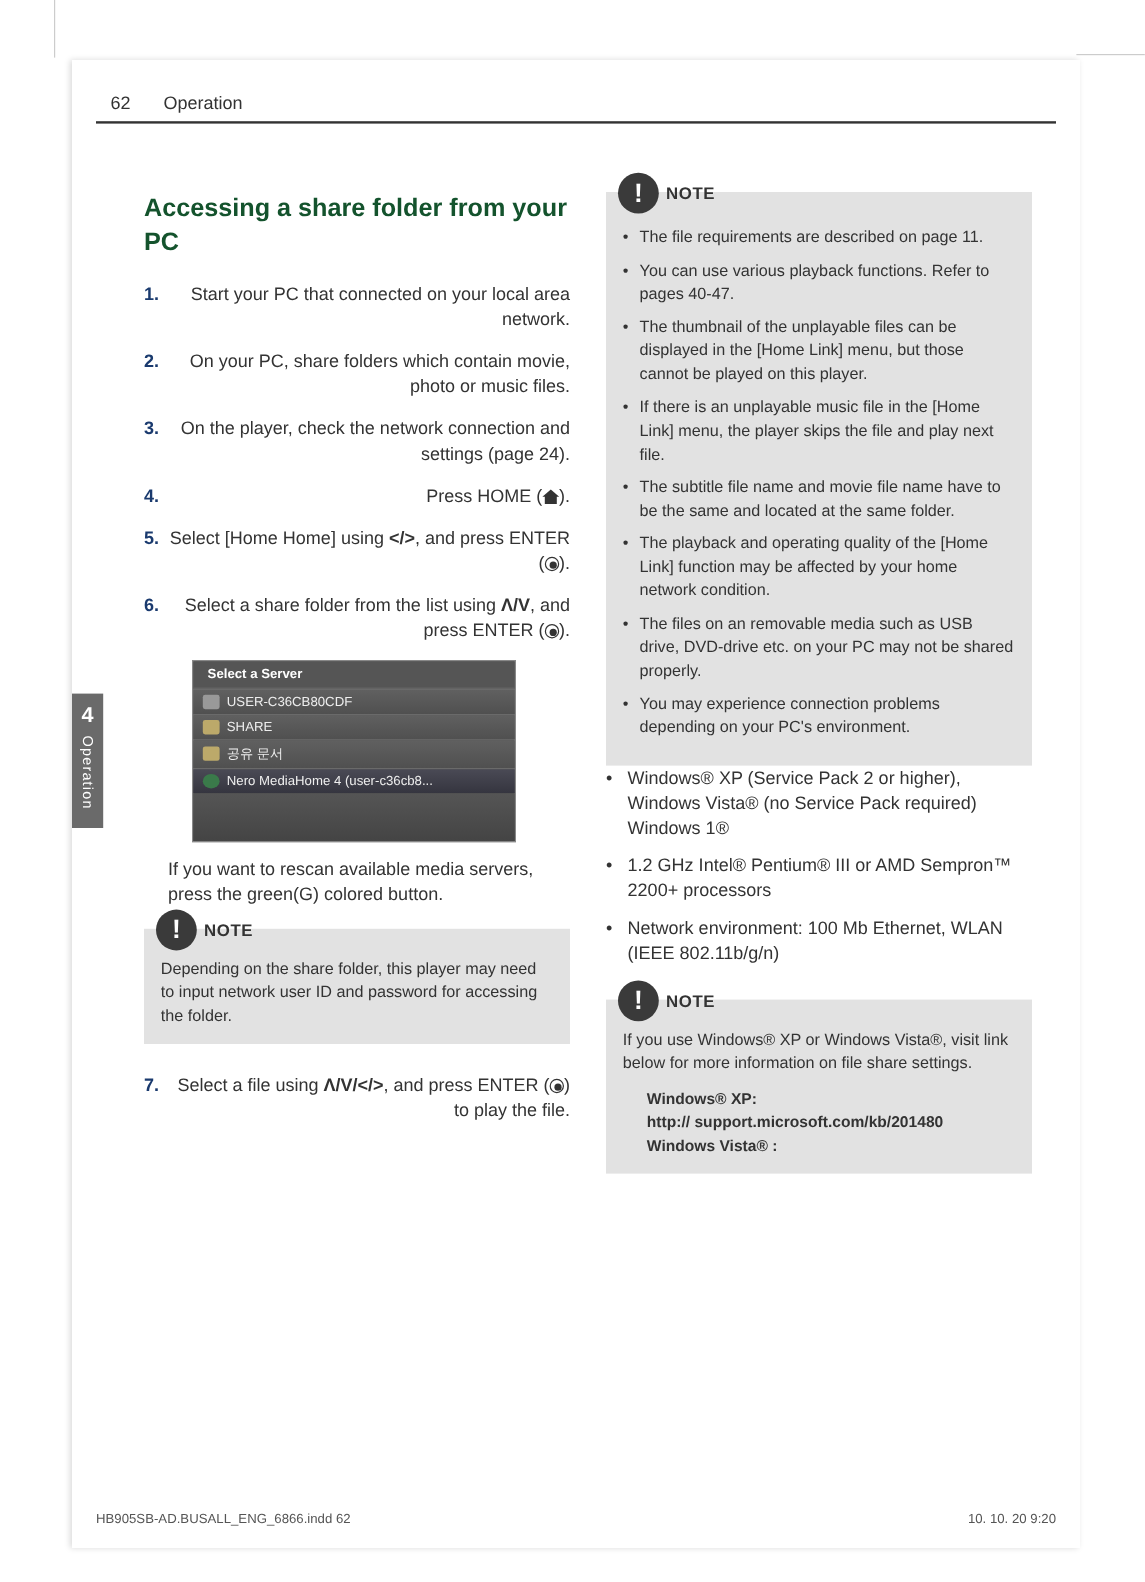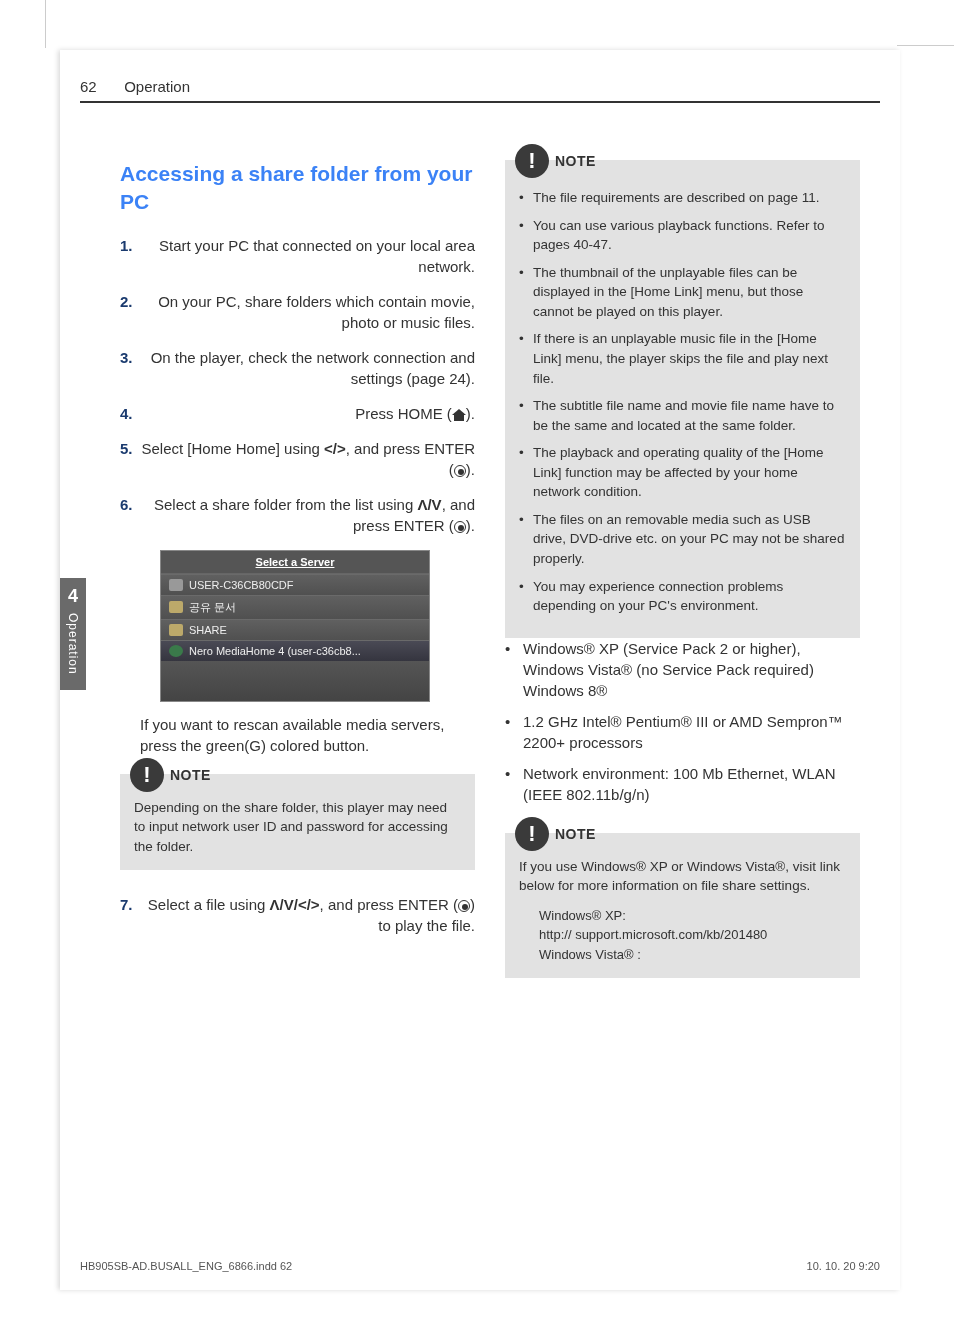--- a/index.html
+++ b/index.html
@@ -23,36 +23,36 @@
   }
   .edge-line-left { position:absolute; left:45px; top:0; width:1px; height:48px; background:#ccc;}
   .edge-line-right { position:absolute; left:897px; top:45px; width:60px; height:1px; background:#ccc;}
   .header {
     position: absolute;
     top: 28px; left: 20px; right: 20px;
     border-bottom: 2px solid #333;
     padding-bottom: 6px;
     font-size: 15px;
   }
-  .header .pagenum { display:inline-block; width:40px; font-weight:400;}
+  .header .pagenum { display:inline-block; width:40px; font-weight:400;margin-left:12px;}
   .header .section { display:inline-block; }
   .content {
     position: absolute;
     top: 110px;
     left: 60px;
     right: 40px;
     display: flex;
     gap: 30px;
   }
   .col { width: 355px; }
   h2.title {
     font-family: Arial, sans-serif;
     font-weight: bold;
     font-size: 21px;
-    color: #3b82f6;
+    color: #14532d;
     margin-bottom: 18px;
     line-height: 1.35;
   }
   ol.steps { list-style: none; }
   ol.steps li {
     display: flex;
     font-size: 15px;
     line-height: 1.4;
     margin-bottom: 14px;
   }
@@ -84,22 +84,22 @@
   }
   .screenshot {
     margin: 6px 0 12px 40px;
     width: 270px;
     background: linear-gradient(#5a5a5a,#3a3a3a);
     border: 1px solid #888;
     font-size: 11px;
     color: #eee;
   }
   .screenshot .ss-title {
-    text-align:center; padding:5px 0; color:#fff; font-weight:bold;
-    background:#555; border-bottom:1px solid #666;text-decoration:underline;
+    text-align:left; padding:5px 12px; color:#fff; font-weight:bold;
+    background:#555; border-bottom:1px solid #666;
   }
   .screenshot .ss-row {
     padding: 4px 8px; border-top:1px solid #6a6a6a;
     display:flex; align-items:center; gap:6px;
     background: linear-gradient(#606060,#505050);
   }
   .screenshot .ss-row.sel { background: linear-gradient(#4a4a55,#35353f); }
   .screenshot .ss-spacer { height:40px; background:linear-gradient(#555,#444);}
   .ss-ico { width:14px; height:12px; background:#999; display:inline-block; border-radius:2px;}
   .ss-ico.folder { background:#bca96a;}
@@ -135,21 +135,21 @@
   .note-box ul li { display:flex; margin-bottom:8px; font-size:13.5px;}
   .note-box ul li .dot { width:14px; flex-shrink:0;}
   .note-box ul li .btxt { flex:1;}
 
   h3.subhead { font-size:17px; font-weight:bold; margin:32px 0 12px 0; }
   ul.req { list-style:none; }
   ul.req li { display:flex; font-size:15px; line-height:1.4; margin-bottom:10px;}
   ul.req li .dot { width:18px;}
   ul.req li .btxt { flex:1;}
 
-  .link-block { margin-top:10px; font-size:13px; font-weight:normal; line-height:1.5; padding-left:20px;}
+  .link-block { margin-top:10px; font-size:13px; font-weight:bold; line-height:1.5; padding-left:20px;}
 
   .side-tab {
     position:absolute;
     left: 0;
     top: 528px;
     width: 26px;
     background:#6a6a6a;
     color:#fff;
     text-align:center;
     padding: 8px 0 12px 0;
@@ -221,25 +221,25 @@
       </ol>
 
       <div class="screenshot">
         <div class="ss-title">Select a Server</div>
         <div class="ss-row">
           <span class="ss-ico"></span>
           <span>USER-C36CB80CDF</span>
         </div>
         <div class="ss-row">
           <span class="ss-ico folder"></span>
-          <span>공유 문서</span>
+          <span>SHARE</span>
         </div>
         <div class="ss-row">
           <span class="ss-ico folder"></span>
-          <span>SHARE</span>
+          <span>공유 문서</span>
         </div>
         <div class="ss-row sel">
           <span class="ss-ico nero"></span>
           <span>Nero MediaHome 4 (user-c36cb8...</span>
         </div>
         <div class="ss-spacer"></div>
       </div>
 
       <div class="after-screenshot">If you want to rescan available media servers, press the green(G) colored button.</div>
 
@@ -300,21 +300,21 @@
           <li>
               <span class="dot">•</span>
               <span class="btxt">You may experience connection problems depending on your PC's environment.</span>
             </li>
         </ul>
       </div>
 
       <ul class="req">
         <li>
             <span class="dot">•</span>
-            <span class="btxt">Windows® XP (Service Pack 2 or higher), Windows Vista® (no Service Pack required) Windows 8®</span>
+            <span class="btxt">Windows® XP (Service Pack 2 or higher), Windows Vista® (no Service Pack required) Windows 1®</span>
           </li>
         <li>
             <span class="dot">•</span>
             <span class="btxt">1.2 GHz Intel® Pentium® III or AMD Sempron™ 2200+ processors</span>
           </li>
         <li>
             <span class="dot">•</span>
             <span class="btxt">Network environment: 100 Mb Ethernet, WLAN (IEEE 802.11b/g/n)</span>
           </li>
       </ul>

